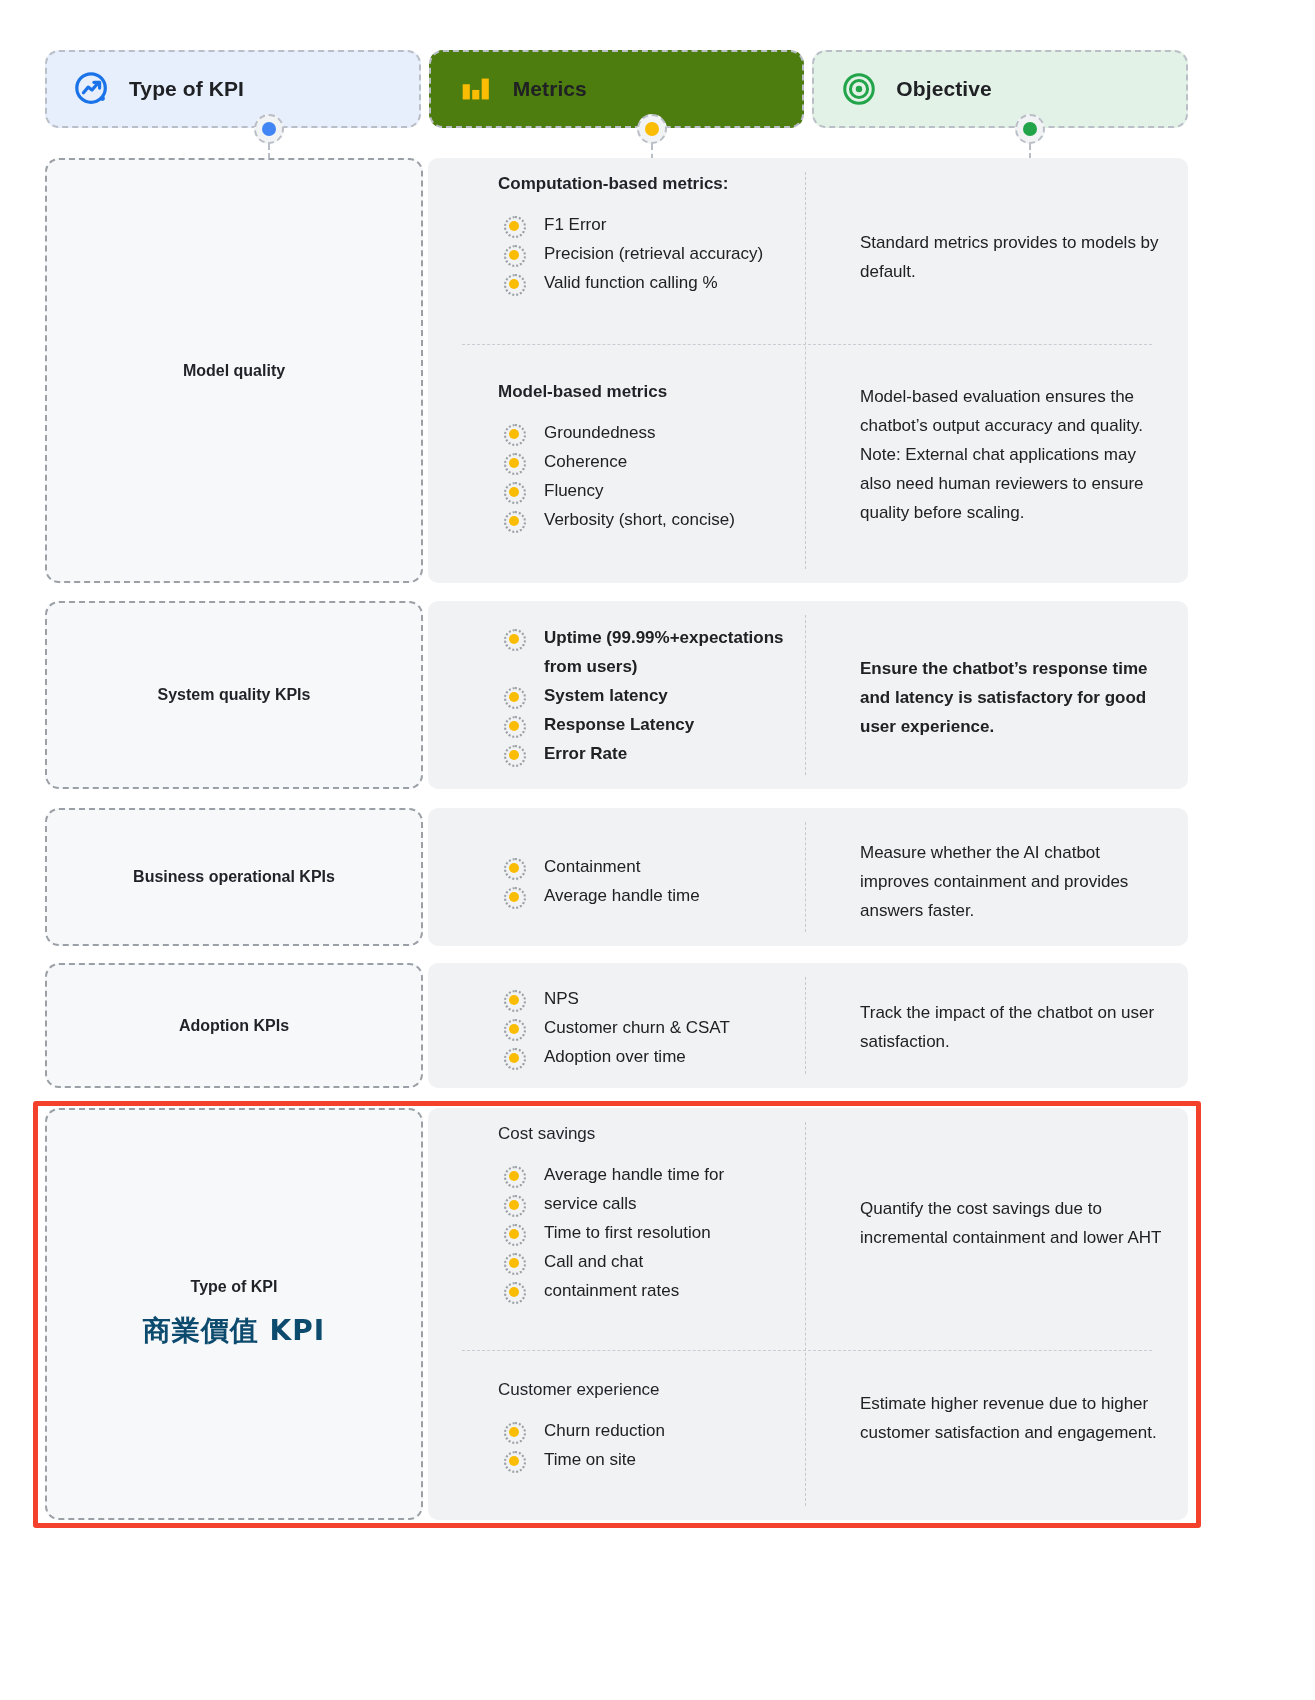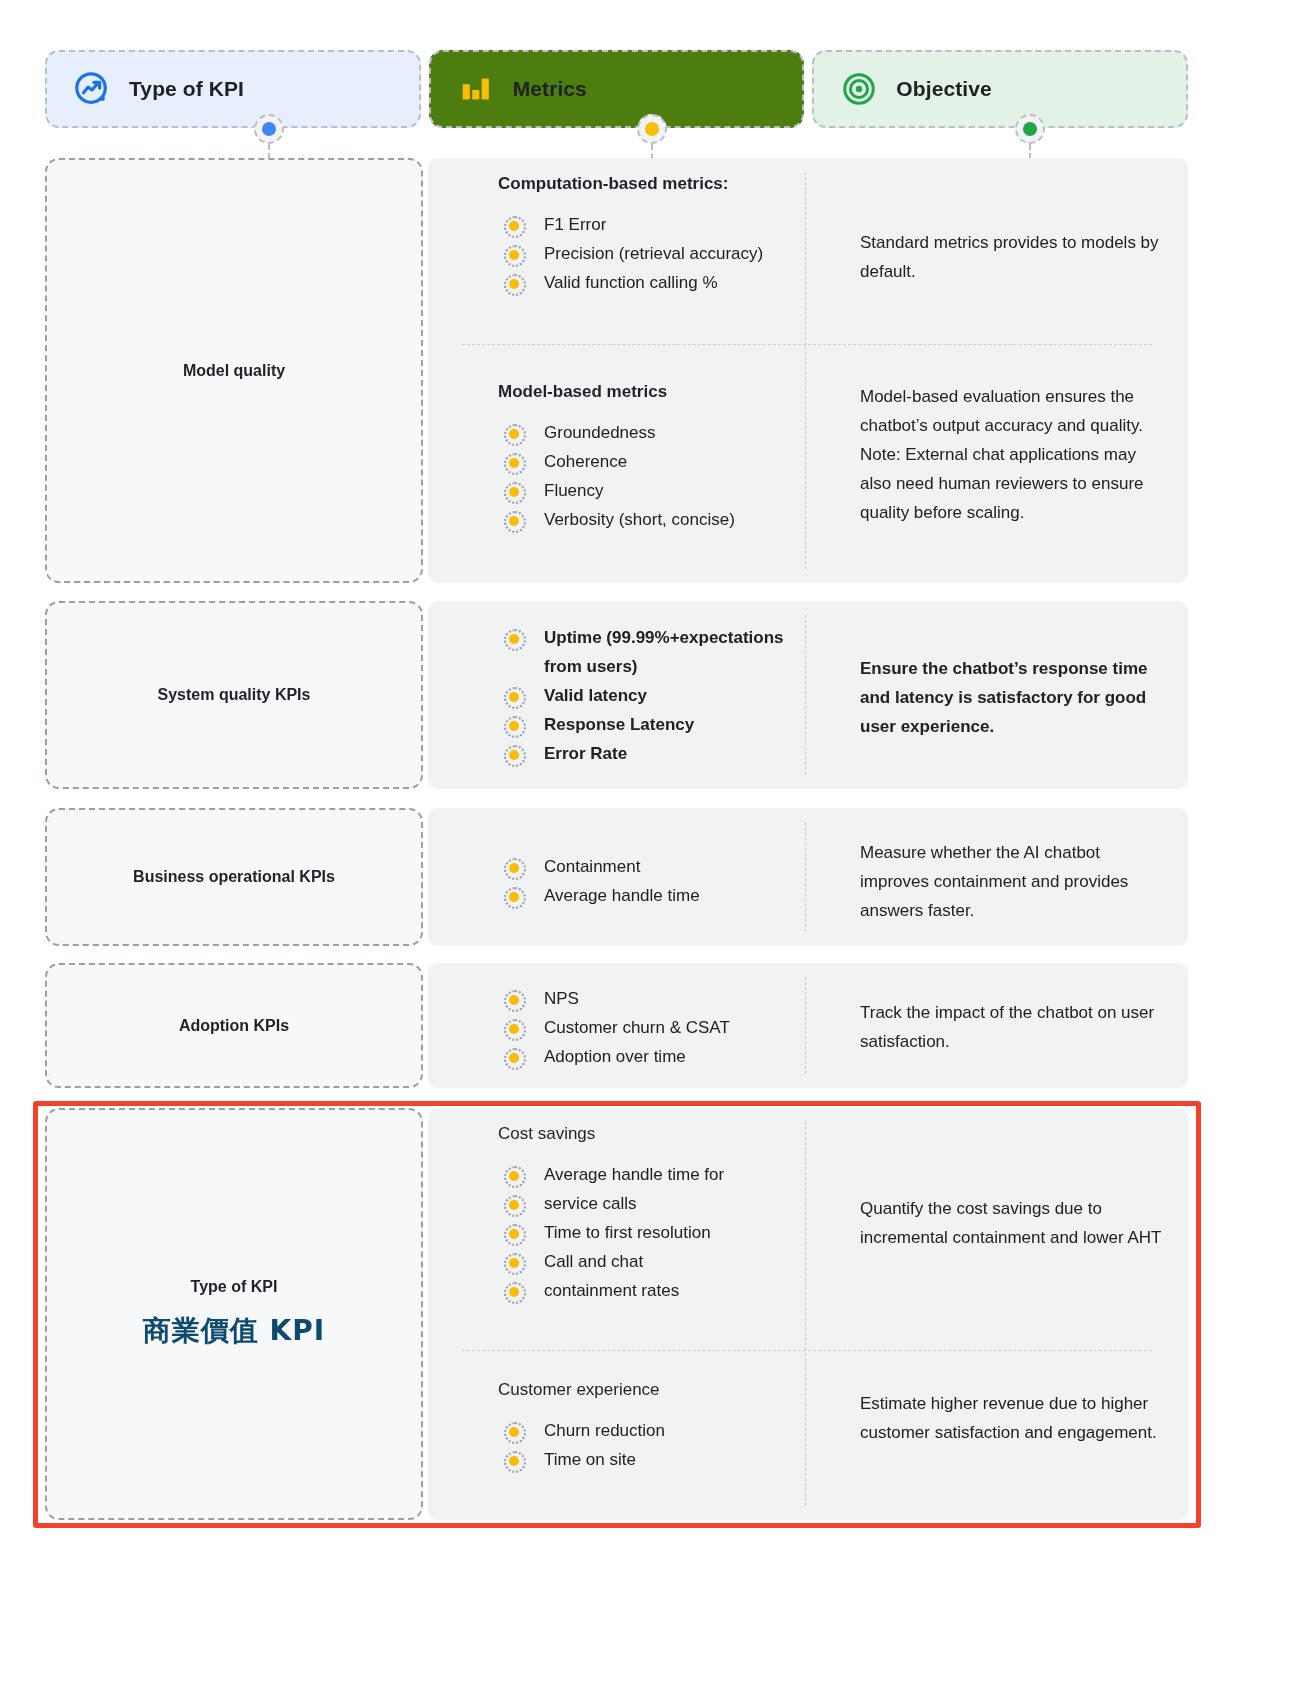--- a/index.html
+++ b/index.html
@@ -199,21 +199,21 @@
     <div class="band"></div>
     <div class="leftcard">
       <span class="lbl">System quality KPIs</span>
     </div>
     <div class="vdiv"></div>
     <div class="cells">
       <div class="subrow" style="top:22px;font-weight:bold;">
         <div class="mcol">
           <ul class="bul">
             <li>Uptime (99.99%+expectations from users)</li>
-            <li>Valid latency</li>
+            <li>System latency</li>
             <li>Response Latency</li>
             <li>Error Rate</li>
           </ul>
         </div>
         <div class="ocol">
           <div class="otext" style="padding-top:31px;">Ensure the chatbot’s response time and latency is satisfactory for good user experience.</div>
         </div>
       </div>
     </div>
   </div>

